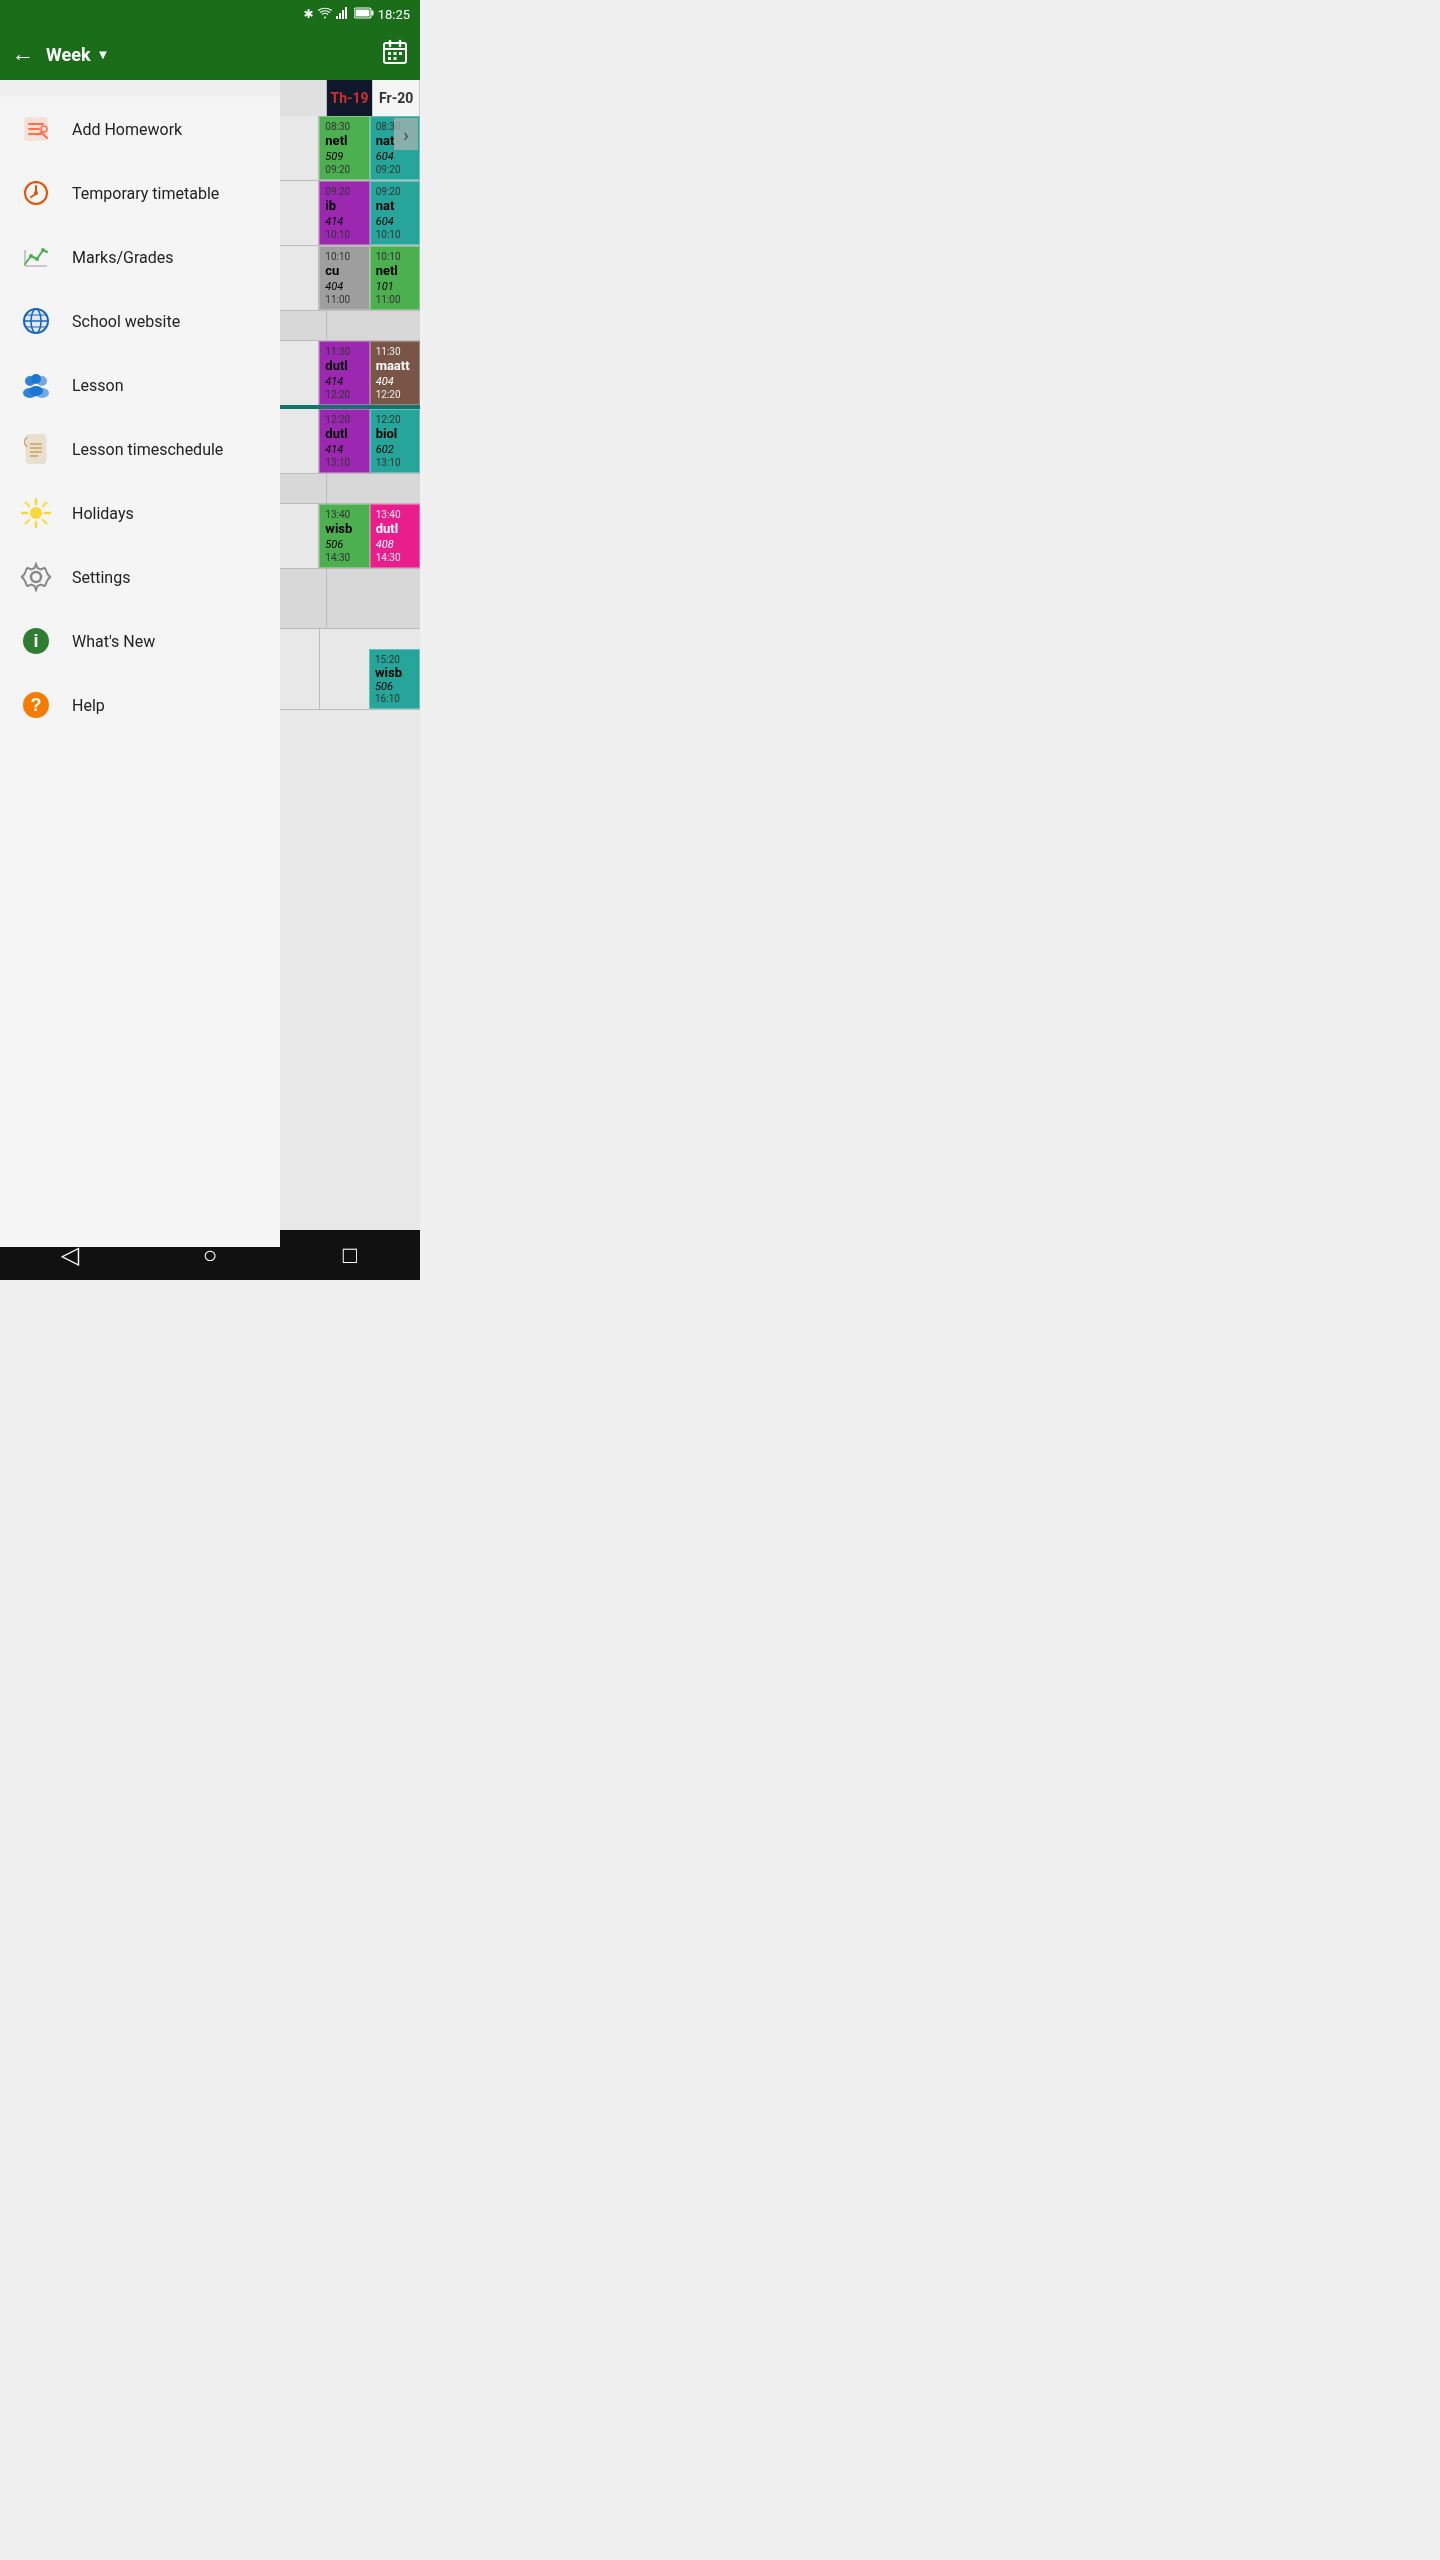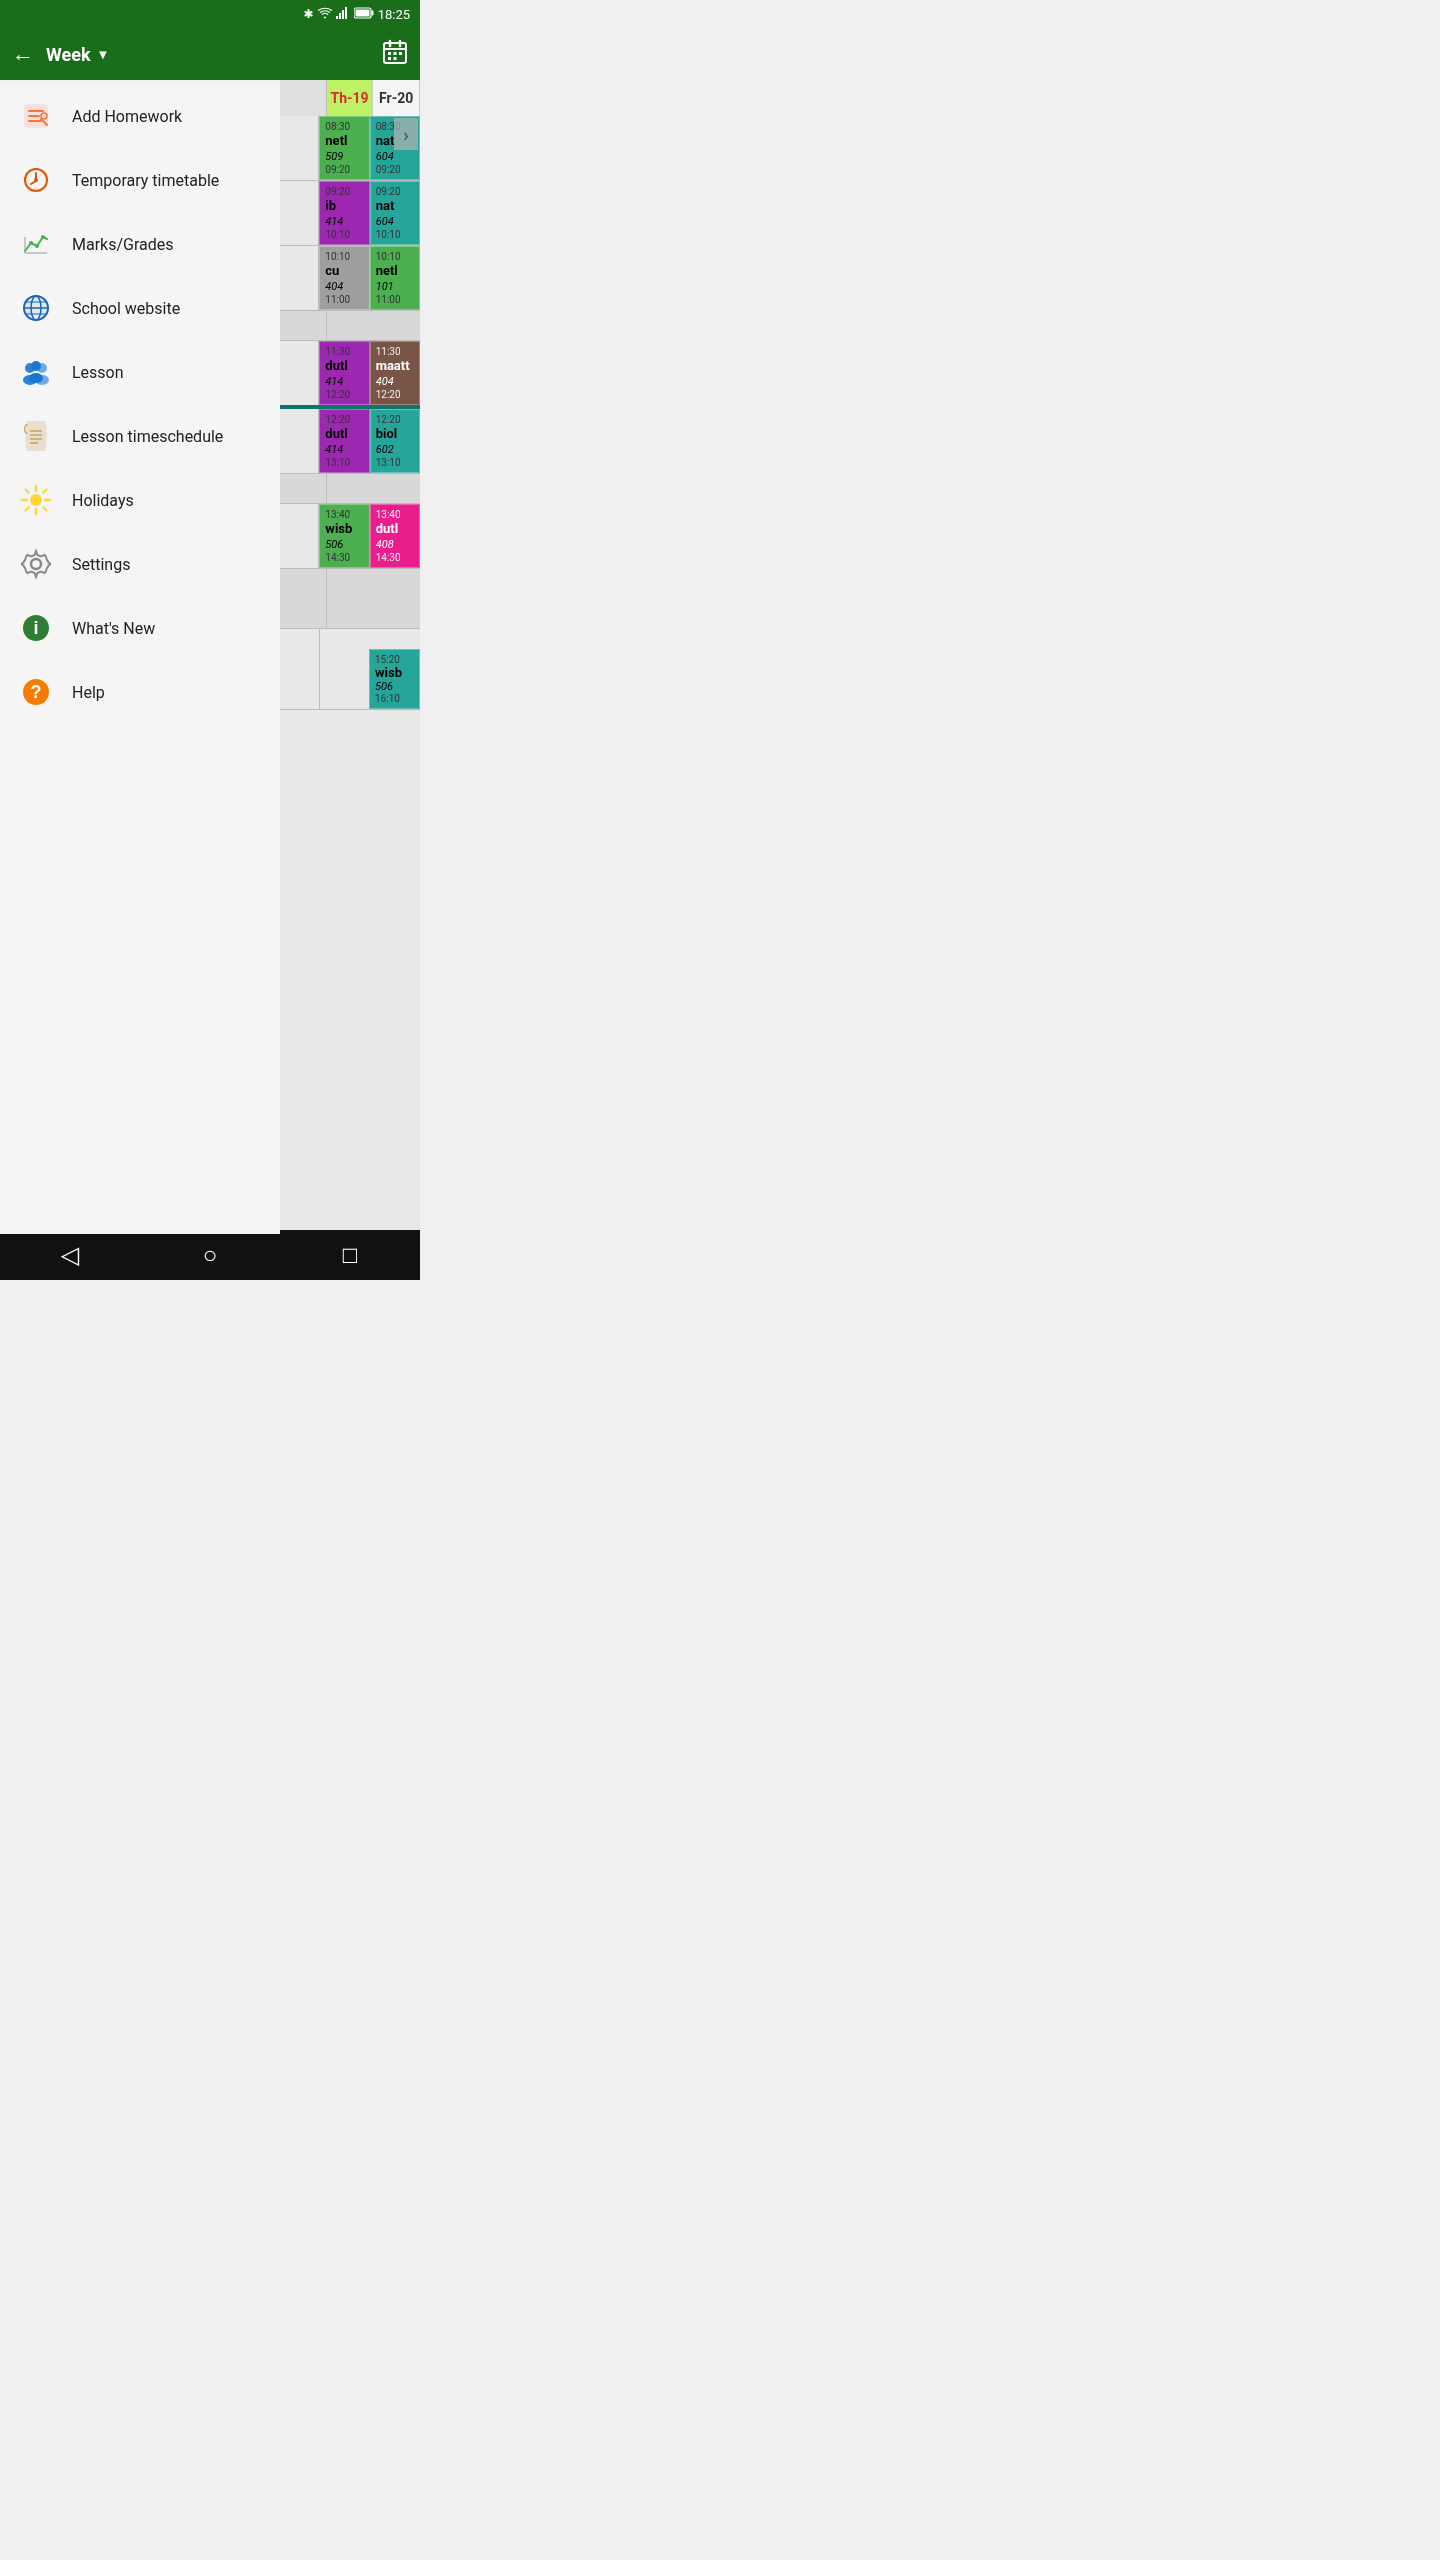--- a/index.html
+++ b/index.html
@@ -77,21 +77,21 @@
       position: relative;
     }
 
     
     .drawer {
       width: 280px;
       height: 100%;
       background: #f5f5f5;
       position: absolute;
       left: 0;
-      top: 4px;
+      top: 17px;
       z-index: 10;
       overflow-y: auto;
     }
 
     .drawer-item {
       display: flex;
       align-items: center;
       padding: 14px 18px;
       cursor: pointer;
       border-bottom: none;
@@ -123,21 +123,21 @@
     }
     .timetable-header-cell {
       flex: 1;
       display: flex;
       align-items: center;
       justify-content: center;
       font-size: 14px;
       font-weight: bold;
       border-right: 1px solid #ccc;
     }
-    .th-cell { color: #d32f2f; background: #bef264; }
+    .th-cell { color: #d32f2f; background: #0f172a; }
     .fr-cell { color: #333; background: #f5f5f5; }
 
     .block {
       flex: 1;
       padding: 4px 5px;
       font-size: 11px;
       color: #000;
       border: 1px solid rgba(255,255,255,0.3);
       min-height: 60px;
       display: flex;

